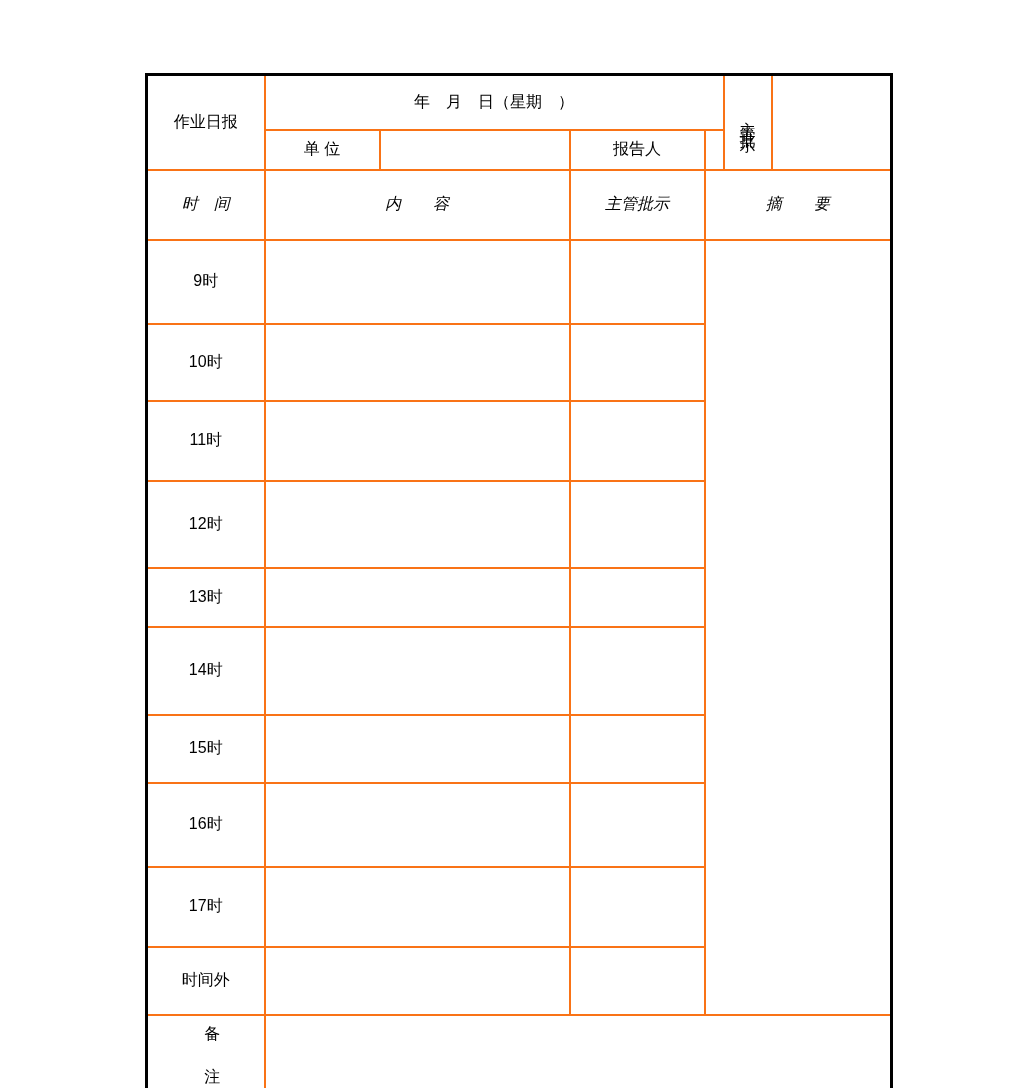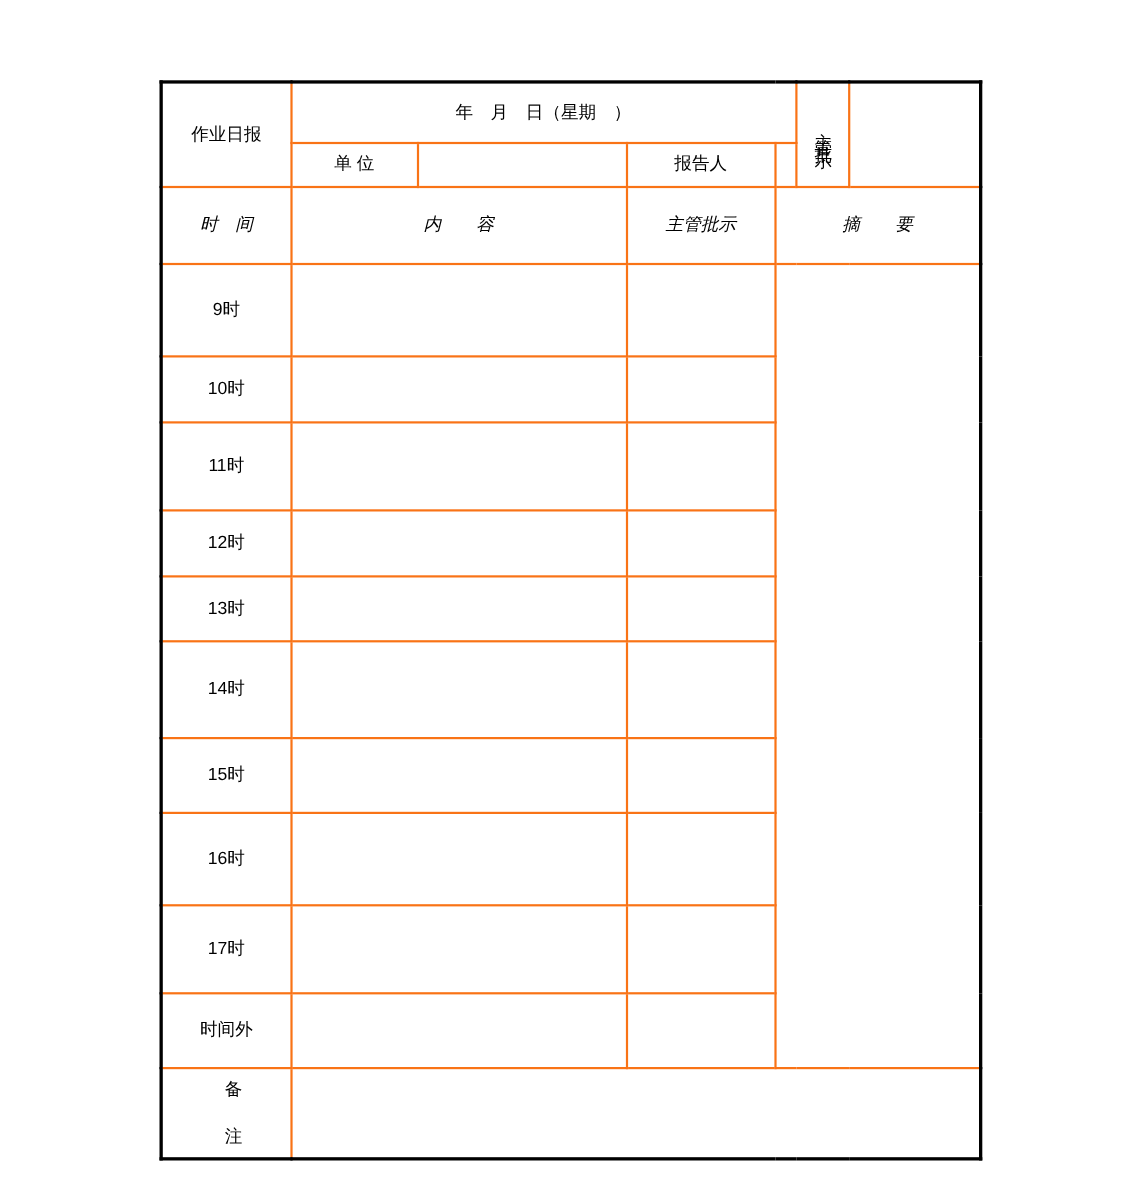--- a/index.html
+++ b/index.html
@@ -113,31 +113,31 @@
       <td class="hdr">主管批示</td>
       <td class="hdr" colspan="3">摘　　要</td>
     </tr>
 
     <tr style="height:84px">
       <td>9时</td>
       <td colspan="2"></td>
       <td></td>
       <td rowspan="10" colspan="3"></td>
     </tr>
-    <tr style="height:60px">
+    <tr style="height:77px">
       <td>10时</td>
       <td colspan="2"></td>
       <td></td>
     </tr>
     <tr style="height:80px">
       <td>11时</td>
       <td colspan="2"></td>
       <td></td>
     </tr>
-    <tr style="height:60px">
+    <tr style="height:87px">
       <td>12时</td>
       <td colspan="2"></td>
       <td></td>
     </tr>
     <tr style="height:59px">
       <td>13时</td>
       <td colspan="2"></td>
       <td></td>
     </tr>
     <tr style="height:88px">

